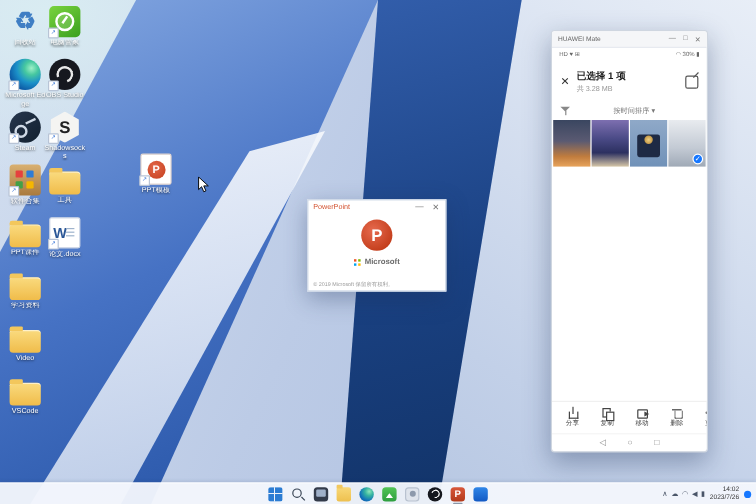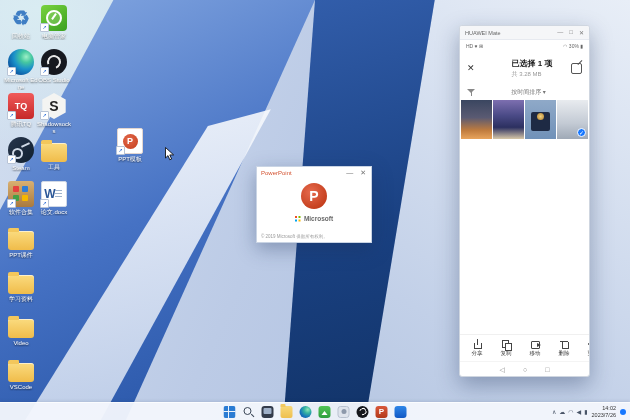--- a/index.html
+++ b/index.html
@@ -71,21 +71,21 @@
   .sp-footer{position:absolute;left:4px;bottom:3px;font-size:4.5px;color:#9a9a9a;}
 
   
   .phone-win{position:absolute;left:459px;top:25px;width:131px;height:352px;background:#fff;border:1px solid #cfd6e0;box-shadow:0 8px 22px rgba(20,40,80,.35);border-radius:3px;display:flex;flex-direction:column;box-sizing:border-box;overflow:hidden;}
   .pw-titlebar{height:13px;flex:0 0 13px;background:#f5f6f8;display:flex;align-items:center;padding:0 5px;font-size:5.5px;color:#666;border-bottom:1px solid #e7eaf0;}
   .pw-title{flex:1;}
   .pw-ctrls{display:flex;gap:6px;font-size:6px;color:#777;}
   .pw-status{height:11px;flex:0 0 11px;display:flex;justify-content:space-between;align-items:center;padding:0 6px;font-size:5px;color:#666;}
   .pw-selheader{flex:0 0 30px;display:flex;align-items:center;padding:2px 7px;gap:6px;}
   .pw-x{font-size:9px;color:#333;}
-  .pw-seltext{flex:1;display:flex;flex-direction:column;gap:1px;margin-left:31px;}
+  .pw-seltext{flex:1;display:flex;flex-direction:column;gap:1px;}
   .pw-seltitle{font-size:8px;color:#1a1a1a;font-weight:bold;}
   .pw-selsize{font-size:6px;color:#999;}
   .editicon{width:9px;height:9px;border:1px solid #555;border-radius:2px;position:relative;}
   .editicon::after{content:'';position:absolute;right:-2px;top:-2px;width:6px;height:1.2px;background:#555;transform:rotate(-45deg);}
   .pw-sortrow{flex:0 0 15px;display:flex;align-items:center;padding:0 7px;font-size:6px;color:#777;}
   .funnel{width:8px;height:8px;position:relative;flex:0 0 8px;}
   .funnel::before{content:'';position:absolute;top:0;left:0;border-left:4px solid transparent;border-right:4px solid transparent;border-top:4px solid #888;}
   .funnel::after{content:'';position:absolute;top:3.5px;left:3.5px;width:1px;height:4px;background:#888;}
   .pw-sortlabel{flex:1;text-align:center;}
   .pw-thumbs{flex:0 0 39px;display:flex;gap:1px;padding-left:1px;overflow:hidden;}
@@ -170,29 +170,20 @@
       <div class="dicon">
         <div class="artwrap b1">
           <div class="art art-edge">
             <span class="glyph"></span>
           </div>
           <span class="shortcut-badge">↗</span>
         </div>
         <span class="dlabel">Microsoft Edge</span>
       </div>
 
-      <div class="dicon">
-        <div class="artwrap b1">
-          <div class="art art-tq">
-            <span class="glyph">TQ</span>
-          </div>
-          <span class="shortcut-badge">↗</span>
-        </div>
-        <span class="dlabel">腾讯TQ</span>
-      </div>
 
       <div class="dicon">
         <div class="artwrap b1">
           <div class="art art-steam">
             <span class="glyph"></span>
           </div>
           <span class="shortcut-badge">↗</span>
         </div>
         <span class="dlabel">Steam</span>
       </div>

